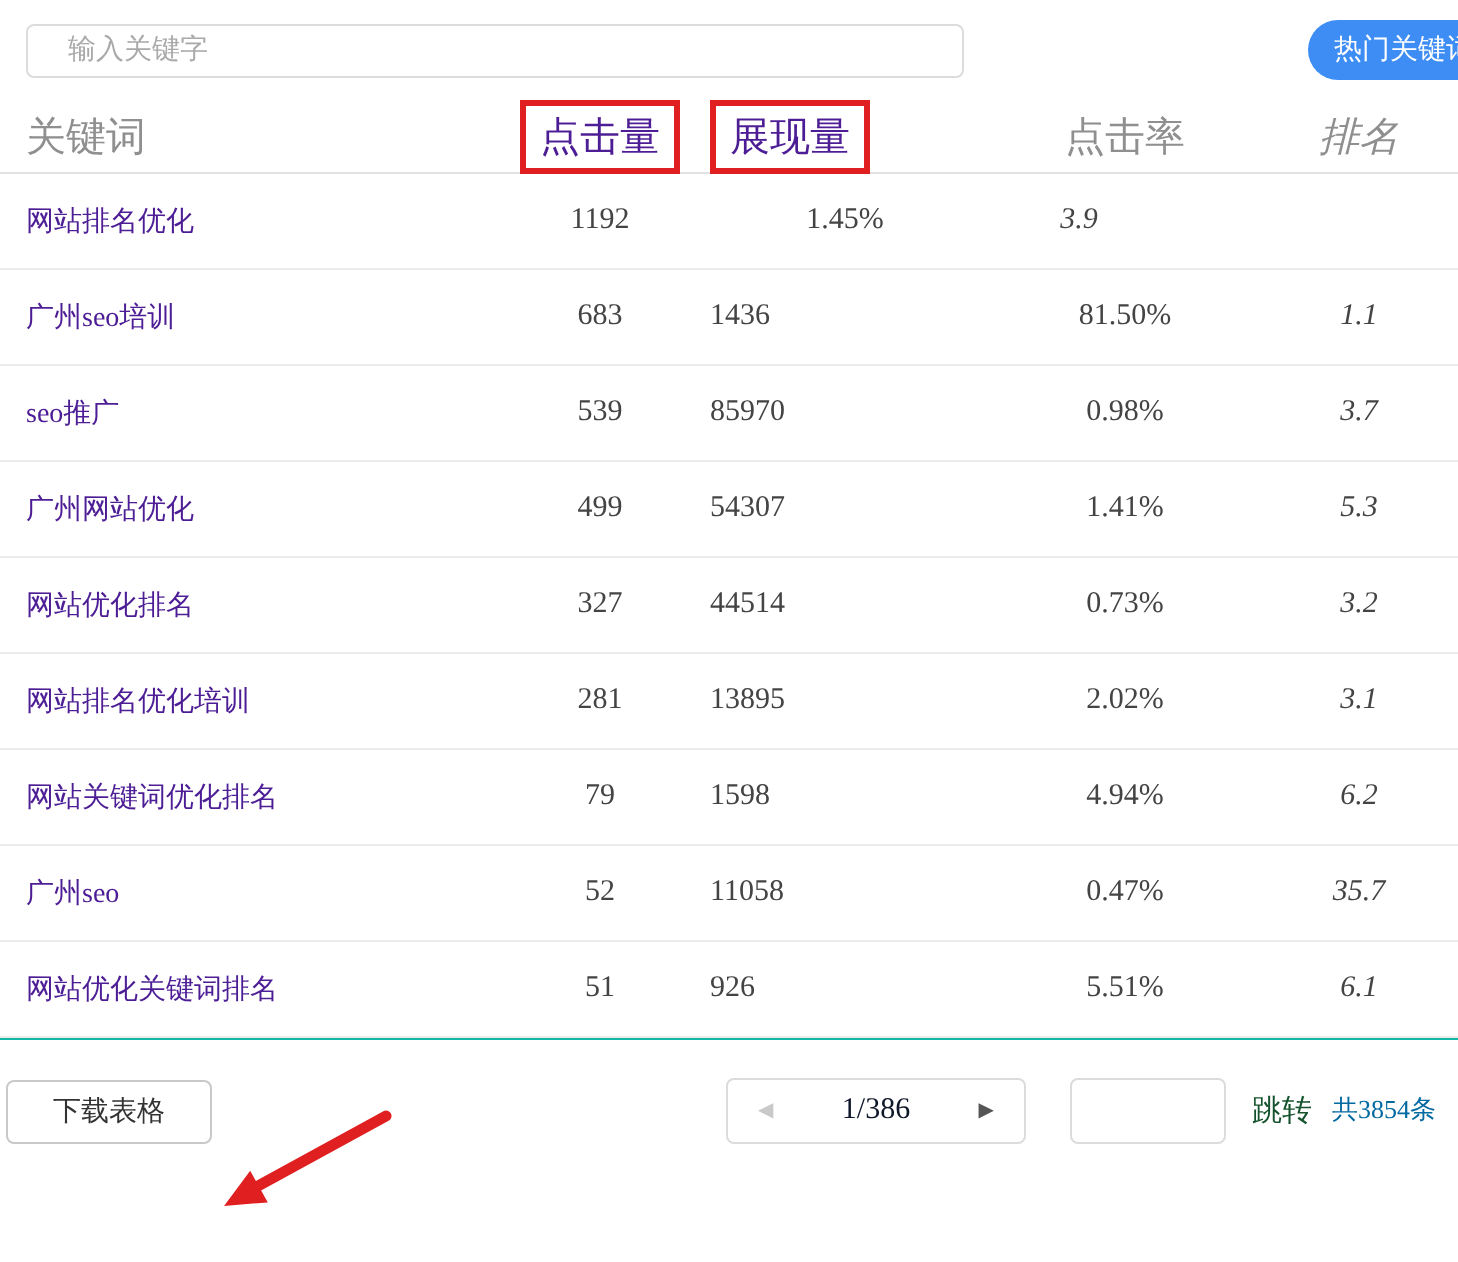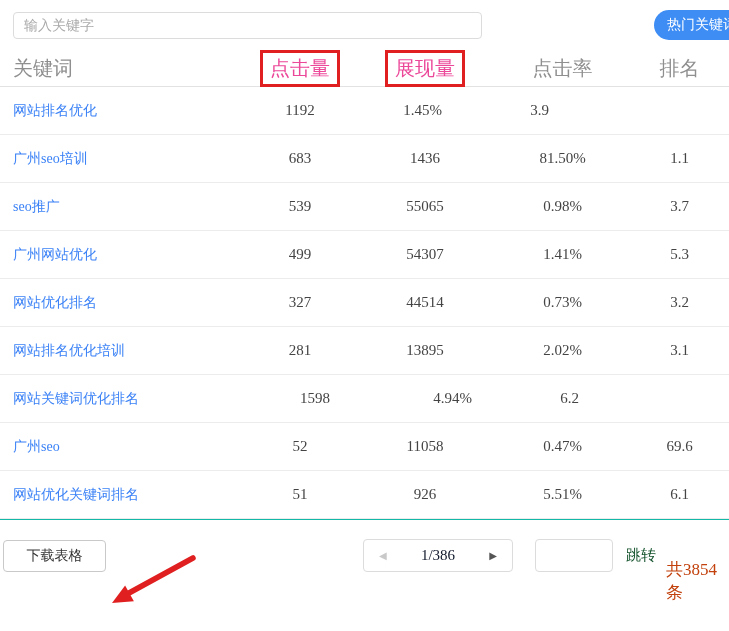--- a/index.html
+++ b/index.html
@@ -3,56 +3,56 @@
 <meta charset="utf-8">
 <style>
   * { margin:0; padding:0; box-sizing:border-box; }
   html,body { background:#fff; }
   body { font-family:"Liberation Serif","DejaVu Serif",serif; }
   .page { position:relative; width:729px; height:631px; background:#fff; overflow:hidden; }
 
   
   .topbar { position:relative; height:50px; }
   .search-input { position:absolute; left:13px; top:12px; width:469px; height:27px;
-    border:1px solid #dcdcdc; border-radius:4px; padding:0 10px; font-size:14px; color:#333;
+    border:1px solid #dcdcdc; border-radius:4px; padding:0 20px; font-size:14px; color:#333;
     font-family:inherit; outline:none; }
   .search-input::placeholder { color:#a9a9a9; }
   .hot-btn { position:absolute; left:654px; top:10px; width:100px; height:30px;
     border:none; border-radius:16px; background:#3d8df5; color:#fff; font-size:14px;
     text-align:left; padding-left:13px; font-family:inherit; cursor:pointer; }
 
   
   .thead { display:flex; align-items:center; height:37px; border-bottom:1px solid #e2e2e2;
     color:#8f8f8f; font-size:20px; }
   .c-kw    { width:245px; text-align:left; padding-left:13px; }
   .c-clicks{ width:110px; text-align:center; }
-  .c-imp   { width:140px; text-align:center; }
+  .c-imp   { width:140px; text-align:left; }
   .c-ctr   { width:135px; text-align:center; }
-  .c-rank  { width:99px;  text-align:center; }
-  .redbox { display:inline-block; border:3px solid #e02020; padding:2px 7px; color:#ec4899; }
+  .c-rank  { width:99px;  text-align:center;font-style:italic; }
+  .redbox { display:inline-block; border:3px solid #e02020; padding:2px 7px; color:#4c1d95; }
   .row { display:flex; align-items:center; height:48px; border-bottom:1px solid #ececec;
     font-size:15px; color:#444; }
-  .row .c-kw a, .kw-link { color:#3b82f6; text-decoration:none; font-size:14px; cursor:pointer; }
+  .row .c-kw a, .kw-link { color:#4c1d95; text-decoration:none; font-size:14px; cursor:pointer; }
 
   
   .footer { position:relative; height:63px; border-top:1px solid #14b8a6; }
   .download-btn { position:absolute; left:3px; top:20px; width:103px; height:32px;
     background:#fff; border:1px solid #c9c9c9; border-radius:4px; font-size:14px; color:#333;
     font-family:inherit; cursor:pointer; }
   .pager { position:absolute; left:363px; top:19px; width:150px; height:33px;
     border:1px solid #dcdcdc; border-radius:4px; display:flex; align-items:center;
     justify-content:space-between; padding:0 15px; }
   .pg-prev { color:#c9c9c9; font-size:10px; cursor:pointer; }
   .pg-next { color:#555; font-size:10px; cursor:pointer; }
   .pg-cur { color:#0f172a; font-size:15px; }
   .jump-input { position:absolute; left:535px; top:19px; width:78px; height:33px;
     border:1px solid #dcdcdc; border-radius:4px; font-size:15px; padding:0 8px;
     font-family:inherit; outline:none; }
   .jump-label { position:absolute; left:626px; top:26px; font-size:15px; color:#14532d; cursor:pointer; }
-  .total-label { position:absolute; left:666px; top:38px; font-size:17px; color:#c2410c; }
+  .total-label { position:absolute; left:666px; top:26px; font-size:13px; color:#0369a1; }
 
   
   .arrow-svg { position:absolute; left:100px; top:545px; width:110px; height:68px;
     pointer-events:none; }
 </style>
 </head>
 <body>
 
 <div class="page">
 
@@ -83,21 +83,21 @@
     <div class="row">
       <div class="c-kw"><a class="kw-link">广州seo培训</a></div>
       <div class="c-clicks">683</div>
       <div class="c-imp">1436</div>
       <div class="c-ctr">81.50%</div>
       <div class="c-rank">1.1</div>
     </div>
     <div class="row">
       <div class="c-kw"><a class="kw-link">seo推广</a></div>
       <div class="c-clicks">539</div>
-      <div class="c-imp">55065</div>
+      <div class="c-imp">85970</div>
       <div class="c-ctr">0.98%</div>
       <div class="c-rank">3.7</div>
     </div>
     <div class="row">
       <div class="c-kw"><a class="kw-link">广州网站优化</a></div>
       <div class="c-clicks">499</div>
       <div class="c-imp">54307</div>
       <div class="c-ctr">1.41%</div>
       <div class="c-rank">5.3</div>
     </div>
@@ -110,30 +110,31 @@
     </div>
     <div class="row">
       <div class="c-kw"><a class="kw-link">网站排名优化培训</a></div>
       <div class="c-clicks">281</div>
       <div class="c-imp">13895</div>
       <div class="c-ctr">2.02%</div>
       <div class="c-rank">3.1</div>
     </div>
     <div class="row">
       <div class="c-kw"><a class="kw-link">网站关键词优化排名</a></div>
+      <div class="c-clicks">79</div>
       <div class="c-imp">1598</div>
       <div class="c-ctr">4.94%</div>
       <div class="c-rank">6.2</div>
     </div>
     <div class="row">
       <div class="c-kw"><a class="kw-link">广州seo</a></div>
       <div class="c-clicks">52</div>
       <div class="c-imp">11058</div>
       <div class="c-ctr">0.47%</div>
-      <div class="c-rank">69.6</div>
+      <div class="c-rank">35.7</div>
     </div>
     <div class="row">
       <div class="c-kw"><a class="kw-link">网站优化关键词排名</a></div>
       <div class="c-clicks">51</div>
       <div class="c-imp">926</div>
       <div class="c-ctr">5.51%</div>
       <div class="c-rank">6.1</div>
     </div>
   </div>
 

